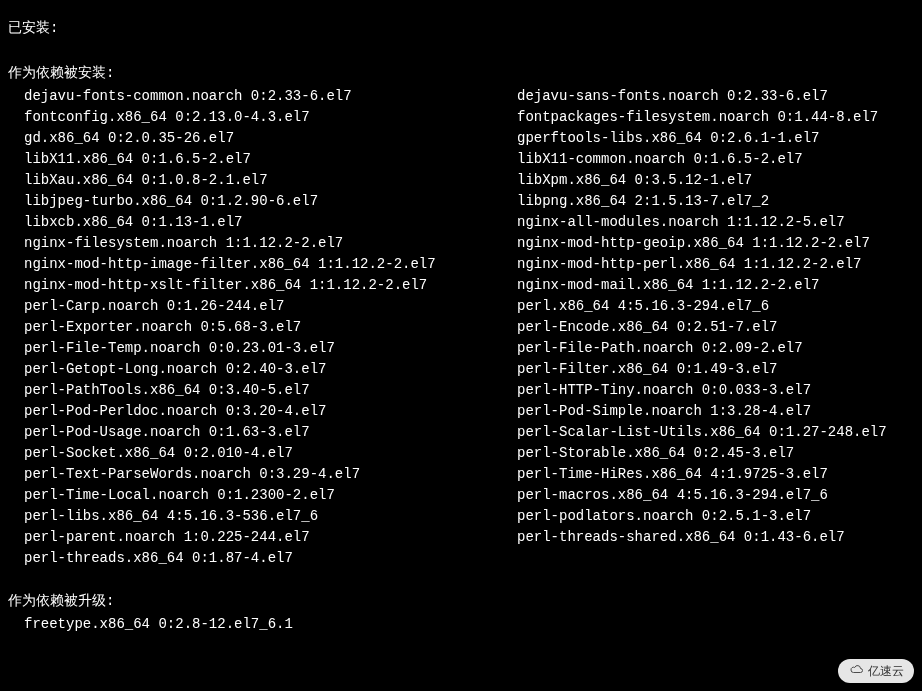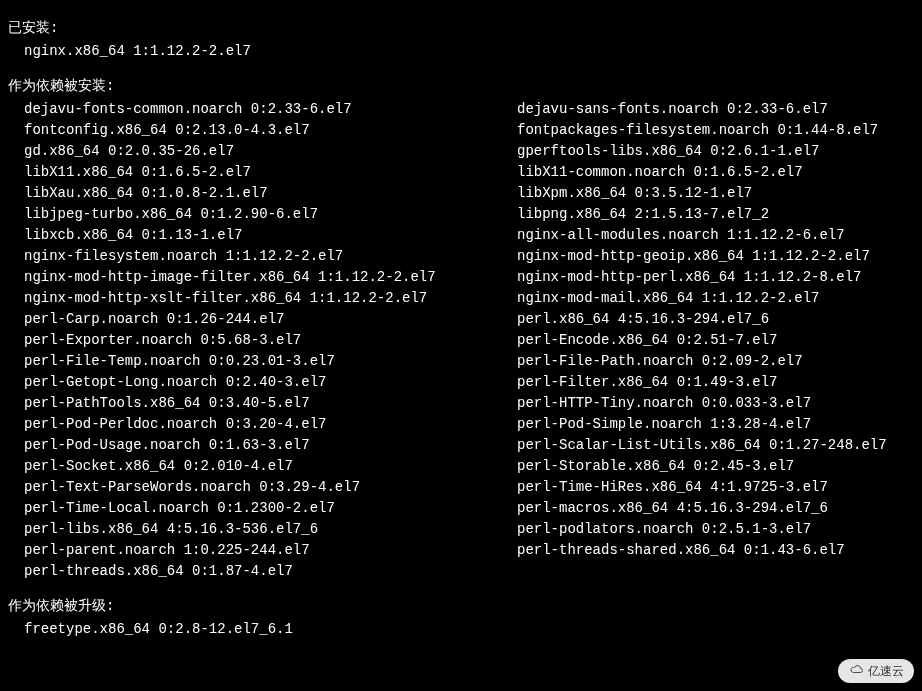--- a/index.html
+++ b/index.html
@@ -14,20 +14,21 @@
       font-size: 14px;
       line-height: 1.5;
       padding: 8px;
       width: 922px;
       height: 691px;
       overflow: hidden;
       position: relative;
     }
     .section-header {
       color: #ffffff;
+      margin-top: 8px;
       margin-bottom: 2px;
     }
     .section-header:first-child {
       margin-top: 10px;
     }
     .indent {
       padding-left: 16px;
     }
     .two-col {
       display: flex;
@@ -62,21 +63,20 @@
     .watermark-icon {
       display: inline-block;
     }
   </style>
 </head>
 <body>
 
 <div>
 
   <div class="section-header">已安装:</div>
-  <div class="indent pkg-line">nginx.x86_64 1:1.12.2-2.el7</div>
 
   <div style="height:14px"></div>
 
   <div class="section-header">作为依赖被安装:</div>
 
   <div class="two-col indent">
     <div class="col-left" id="deps-left">
         <div class="pkg-line">dejavu-fonts-common.noarch 0:2.33-6.el7</div>
         <div class="pkg-line">fontconfig.x86_64 0:2.13.0-4.3.el7</div>
         <div class="pkg-line">gd.x86_64 0:2.0.35-26.el7</div>
@@ -101,23 +101,23 @@
         <div class="pkg-line">perl-parent.noarch 1:0.225-244.el7</div>
         <div class="pkg-line">perl-threads.x86_64 0:1.87-4.el7</div>
       </div>
     <div class="col-right" id="deps-right">
         <div class="pkg-line">dejavu-sans-fonts.noarch 0:2.33-6.el7</div>
         <div class="pkg-line">fontpackages-filesystem.noarch 0:1.44-8.el7</div>
         <div class="pkg-line">gperftools-libs.x86_64 0:2.6.1-1.el7</div>
         <div class="pkg-line">libX11-common.noarch 0:1.6.5-2.el7</div>
         <div class="pkg-line">libXpm.x86_64 0:3.5.12-1.el7</div>
         <div class="pkg-line">libpng.x86_64 2:1.5.13-7.el7_2</div>
-        <div class="pkg-line">nginx-all-modules.noarch 1:1.12.2-6.el7</div>
+        <div class="pkg-line">nginx-all-modules.noarch 1:1.12.2-5.el7</div>
         <div class="pkg-line">nginx-mod-http-geoip.x86_64 1:1.12.2-2.el7</div>
-        <div class="pkg-line">nginx-mod-http-perl.x86_64 1:1.12.2-8.el7</div>
+        <div class="pkg-line">nginx-mod-http-perl.x86_64 1:1.12.2-2.el7</div>
         <div class="pkg-line">nginx-mod-mail.x86_64 1:1.12.2-2.el7</div>
         <div class="pkg-line">perl.x86_64 4:5.16.3-294.el7_6</div>
         <div class="pkg-line">perl-Encode.x86_64 0:2.51-7.el7</div>
         <div class="pkg-line">perl-File-Path.noarch 0:2.09-2.el7</div>
         <div class="pkg-line">perl-Filter.x86_64 0:1.49-3.el7</div>
         <div class="pkg-line">perl-HTTP-Tiny.noarch 0:0.033-3.el7</div>
         <div class="pkg-line">perl-Pod-Simple.noarch 1:3.28-4.el7</div>
         <div class="pkg-line">perl-Scalar-List-Utils.x86_64 0:1.27-248.el7</div>
         <div class="pkg-line">perl-Storable.x86_64 0:2.45-3.el7</div>
         <div class="pkg-line">perl-Time-HiRes.x86_64 4:1.9725-3.el7</div>

